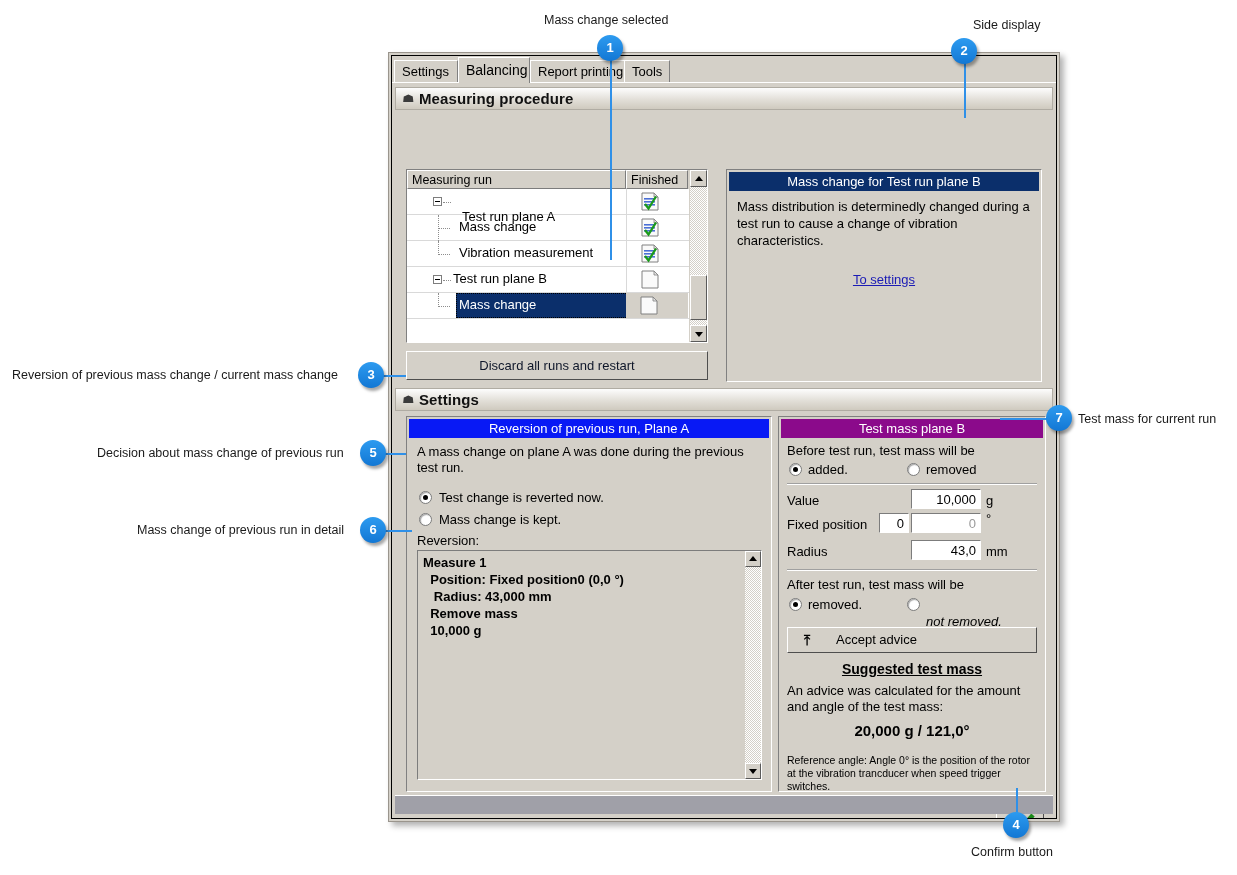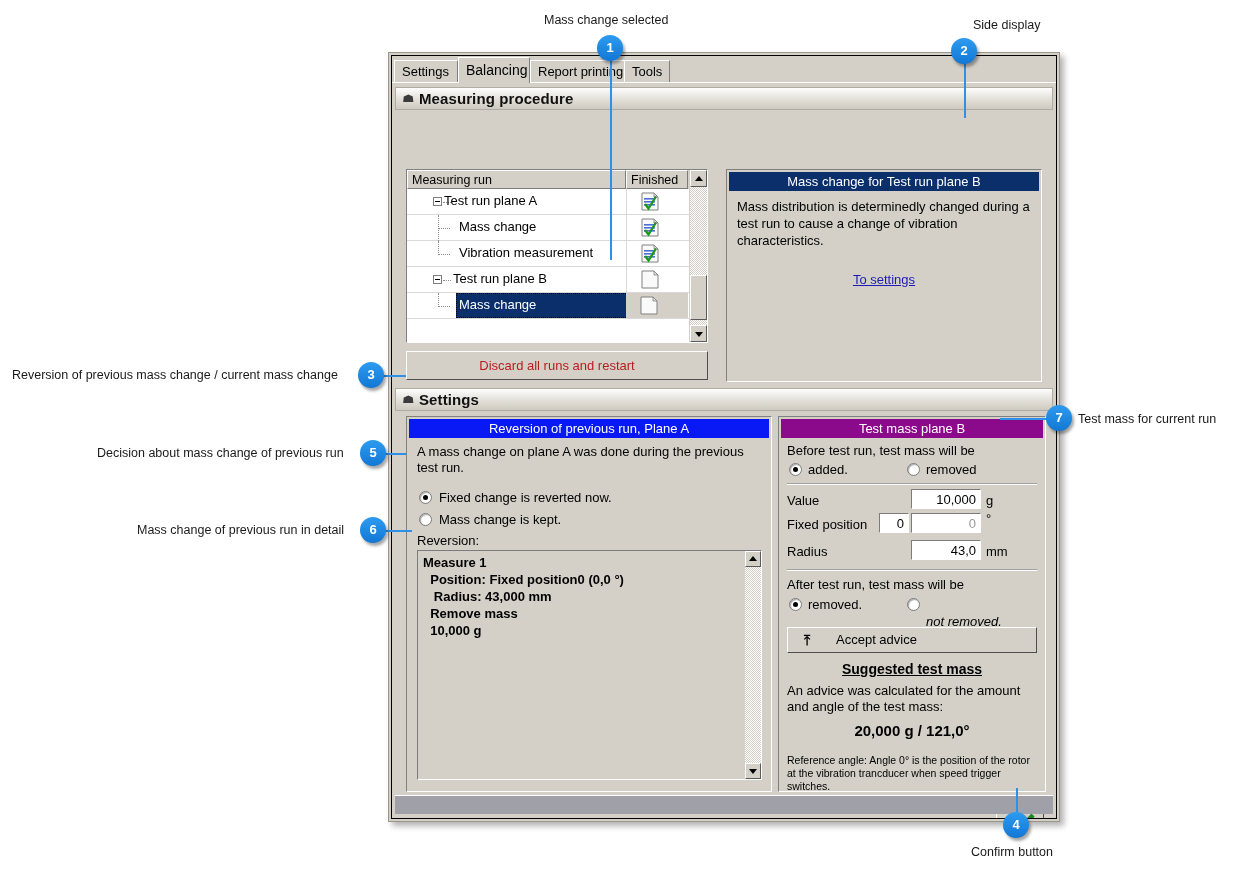--- a/index.html
+++ b/index.html
@@ -369,21 +369,21 @@
   
   #discard {
     position: absolute; left: 14px; top: 295px; width: 302px; height: 29px;
     background: #d4d0c8;
     border: 1px solid;
     border-color: #ffffff #4e4e4e #4e4e4e #ffffff;
     box-sizing: border-box;
     font-size: 13px;
     line-height: 27px;
     text-align: center;
-    color: #b91c1c;
+    color: #0f172a;
   }
 
   
   #confirm {
     position: absolute; left: 604px; top: 748px; width: 48px; height: 40px;
     background: #d4d0c8;
     border: 1px solid;
     border-color: #ffffff #4e4e4e #4e4e4e #ffffff;
     box-sizing: border-box;
   }
@@ -449,21 +449,21 @@
         <div class="tree-header">
           <div class="th-cell" style="left:0; width:219px;">Measuring run</div>
           <div class="th-cell" style="left:219px; width:62px;">Finished</div>
         </div>
 
         <div class="tree-rows">
 
           <div class="tree-row">
             <div class="expander" style="left:26px;"></div>
             <div class="tree-guide-h" style="left:36px; top:13px; width:8px;"></div>
-            <div class="tr-label" style="left:37px;">Test run plane A</div>
+            <div class="tr-label" style="left:55px;margin-top:16px;">Test run plane A</div>
             <div class="fincell">
               <span class="doc-icon">
                 <svg width="18" height="19" viewBox="0 0 18 19">
                   <path d="M1 1 h12 l4 4 v13 h-16 z" fill="#fafafa" stroke="#808080" stroke-width="1"></path>
                   <path d="M13 1 l4 4 h-4 z" fill="#e0e0e0" stroke="#808080" stroke-width="0.8"></path>
                   <rect x="3" y="6" width="11" height="1.6" fill="#4a6fd6"></rect>
                   <rect x="3" y="9" width="11" height="1.6" fill="#4a6fd6"></rect>
                   <rect x="3" y="12" width="11" height="1.6" fill="#4a6fd6"></rect>
                   <path d="M4 12 l3.5 4.5 L15 4.5" fill="none" stroke="#1a9a1a" stroke-width="2.3"></path>
                 </svg>
@@ -565,21 +565,21 @@
         <span class="stitle">Settings</span>
       </div>
 
       <div id="leftpanel">
         <div class="cap-blue">Reversion of previous run, Plane A</div>
 
         <div class="txt" style="position:absolute; left:10px; top:27px; width:345px;">A mass change on plane A was done during the previous test run.</div>
 
         <div style="position:absolute; left:12px; top:73px;">
           <span class="radio on" style="left:0; top:1px;"></span>
-          <span class="txt" style="position:absolute; left:20px; top:0; white-space:nowrap;">Fixed change is reverted now.</span>
+          <span class="txt" style="position:absolute; left:20px; top:0; white-space:nowrap;">Test change is reverted now.</span>
         </div>
 
         <div style="position:absolute; left:12px; top:95px;">
           <span class="radio" style="left:0; top:1px;"></span>
           <span class="txt" style="position:absolute; left:20px; top:0; white-space:nowrap;">Mass change is kept.</span>
         </div>
 
         <div class="txt" style="position:absolute; left:10px; top:116px;">Reversion:</div>
 
         <div id="revbox">

